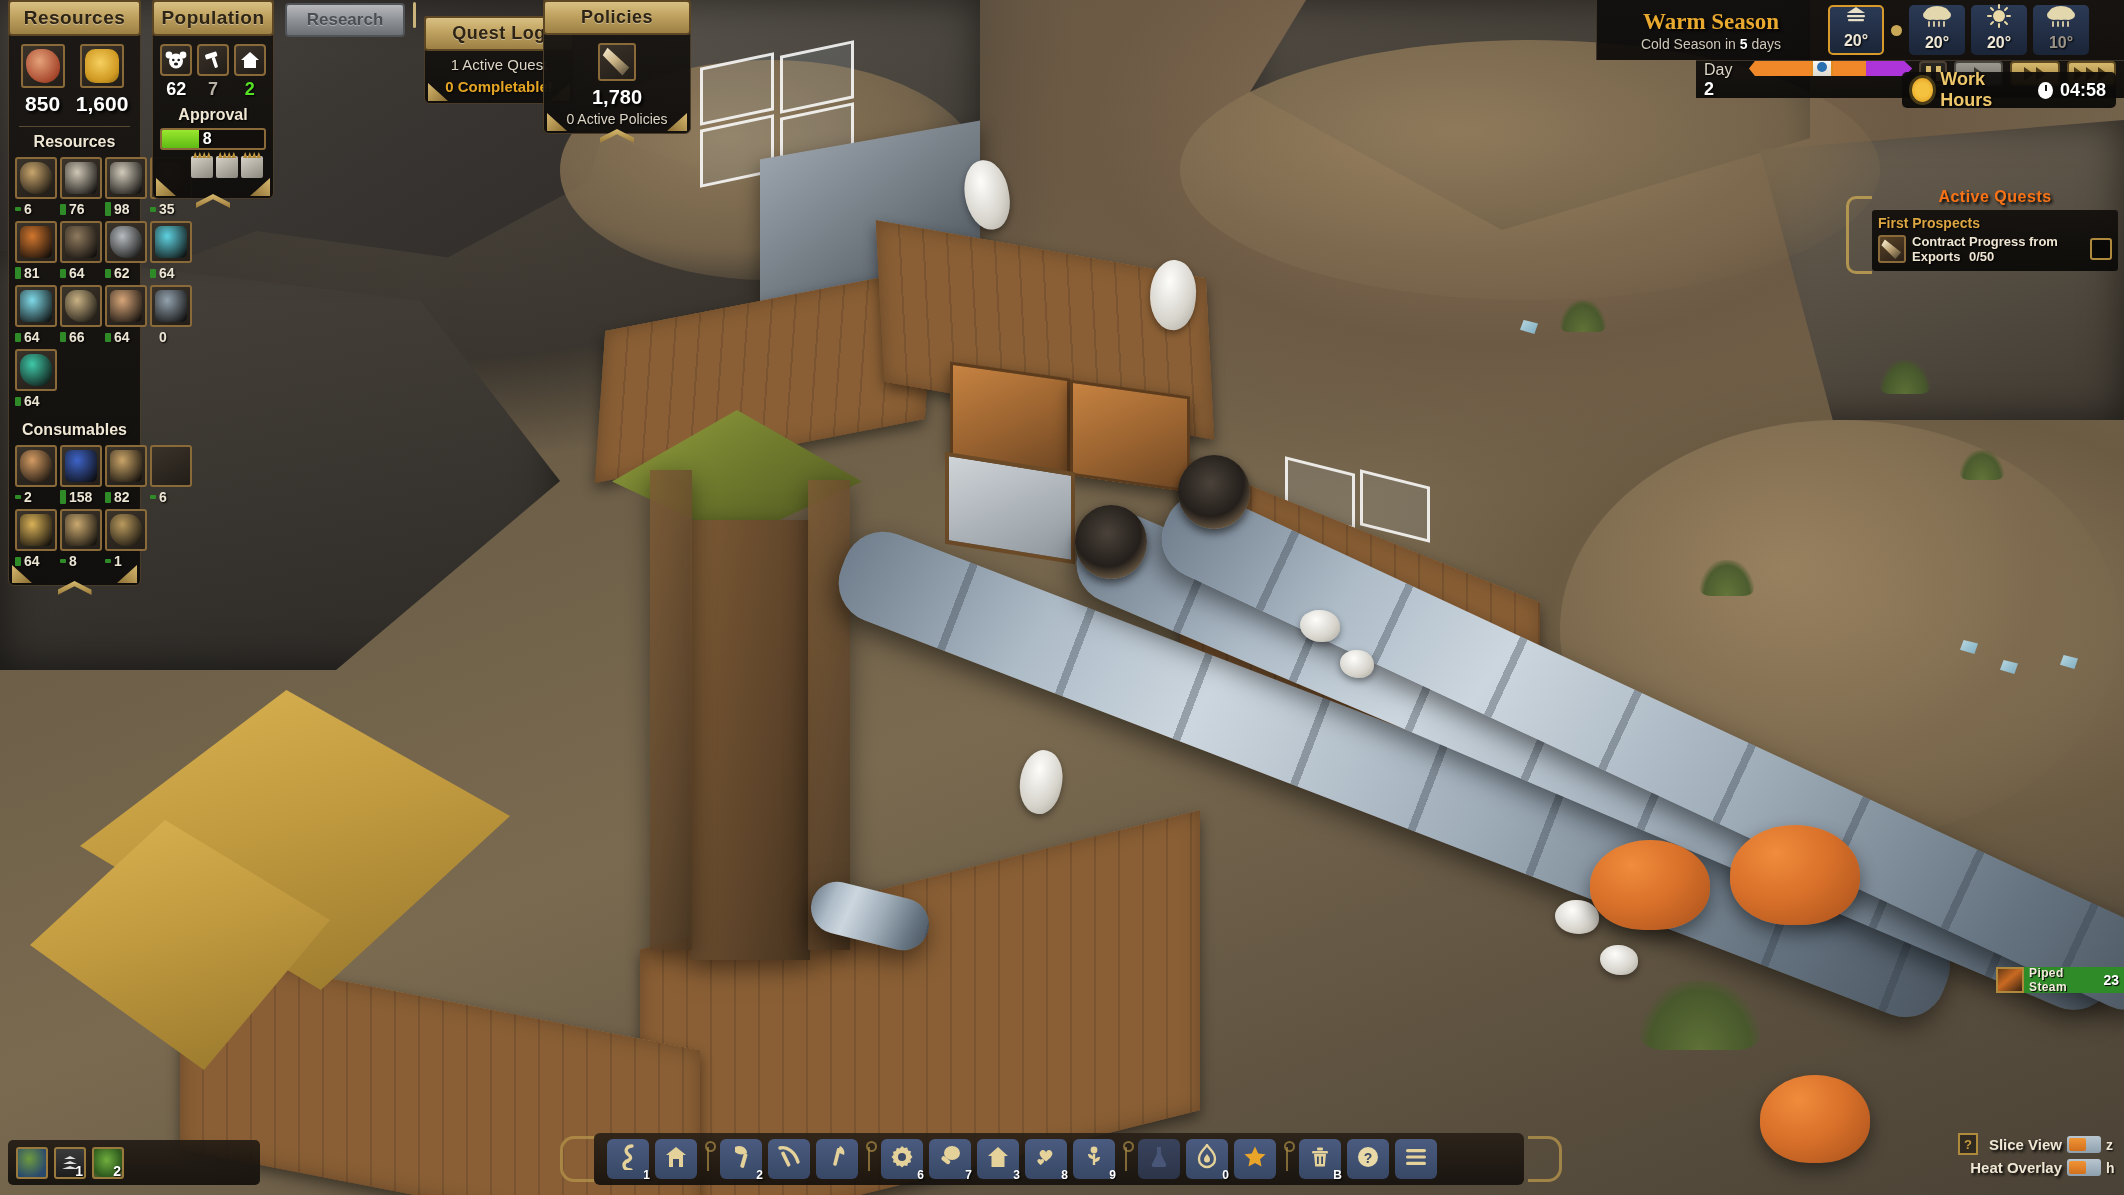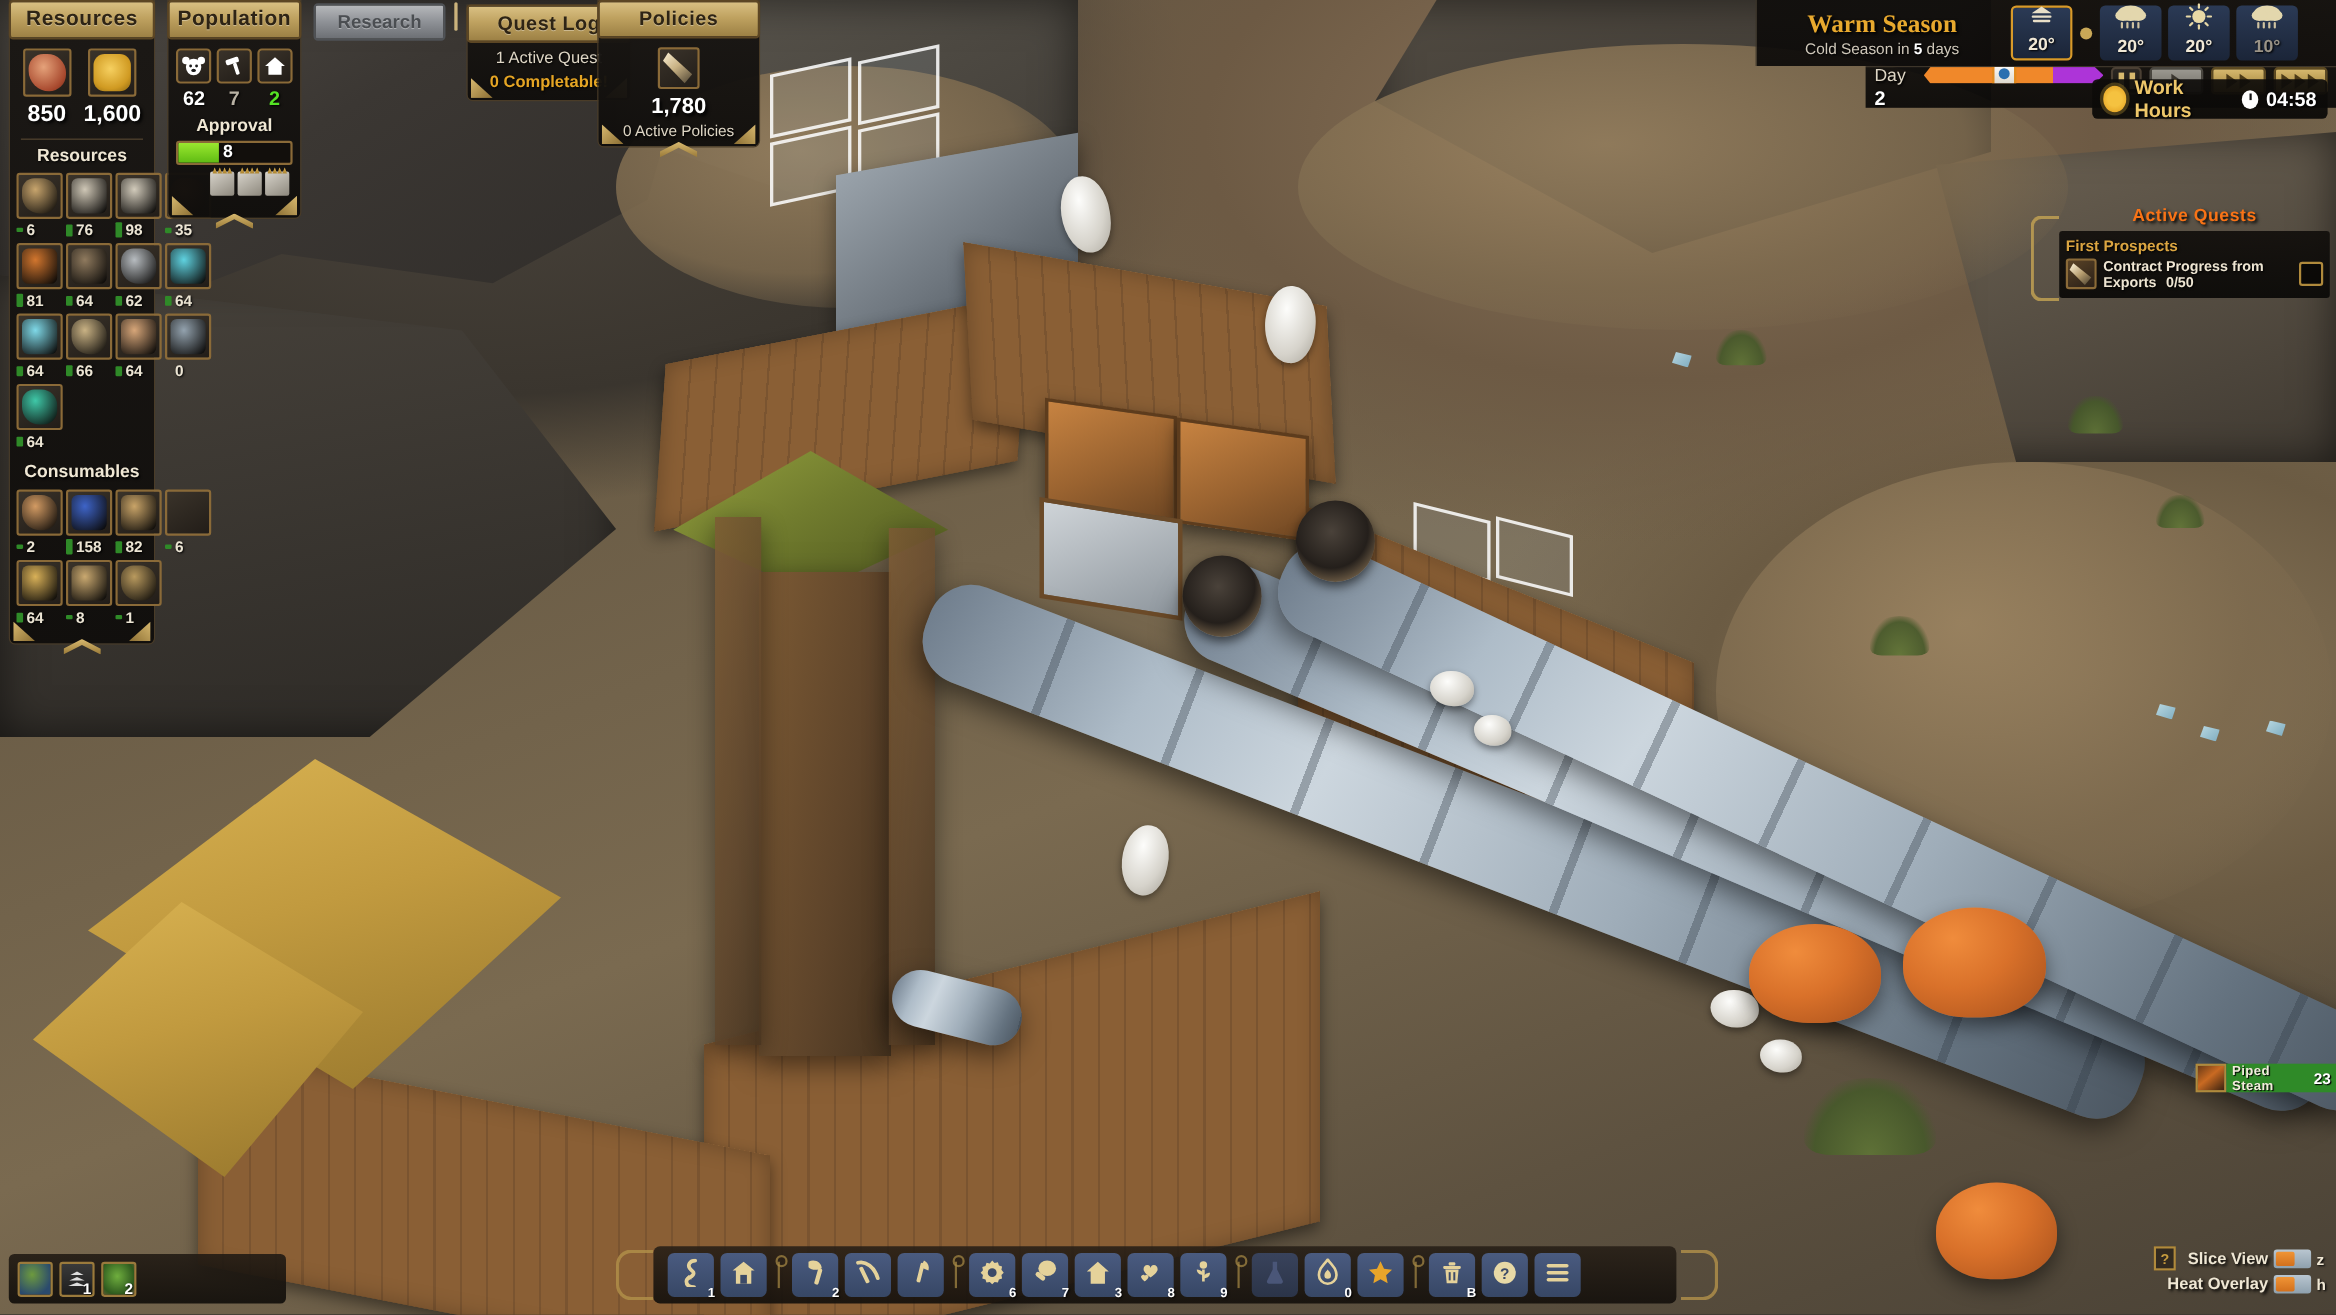--- a/index.html
+++ b/index.html
@@ -208,21 +208,21 @@
   
   #research-tab {
     position:absolute; left:285px; top:3px; width:120px; padding:5px 0;
     background:linear-gradient(180deg,#b6b8bb 0%,#8e9196 50%,#6c6f74 100%);
     border:2px solid #4f5256; border-radius:4px;
     text-align:center; font-size:17px; font-weight:bold; color:#4b4e52;
     text-shadow:0 1px 0 rgba(255,255,255,.35);
   }
   .vert-sep { position:absolute; left:413px; top:2px; width:3px; height:26px; background:#cbb37c; border-radius:2px; }
 
-  #quest-panel { left:424px; top:4px; width:150px; border-radius:0 0 6px 6px; }
+  #quest-panel { left:424px; top:16px; width:150px; border-radius:0 0 6px 6px; }
   #quest-panel .panel-header { margin:-1px -1px 0 -1px; padding:5px 0; font-size:18px; }
   .q-line { text-align:center; font-size:15px; padding:5px 0 0; color:#ded6c5; text-shadow:1px 1px 2px #000; }
   .q-line.warn { color:#e5a524; font-weight:bold; padding-bottom:8px; }
 
   #policies-panel { left:543px; top:0; width:148px; border-radius:0 0 6px 6px; }
   #policies-panel .panel-header { margin:-1px -1px 0 -1px; padding:5px 0; font-size:18px; }
   .pol-body { text-align:center; padding:8px 0 6px; }
   .pol-slot { width:38px; height:38px; margin:0 auto; border:2px solid #8a6a38; border-radius:3px;
     background:linear-gradient(150deg,#3a332a,#221d18); }
   .pol-num { font-size:20px; font-weight:bold; color:#fff; text-shadow:2px 2px 3px #000; margin-top:5px; }

